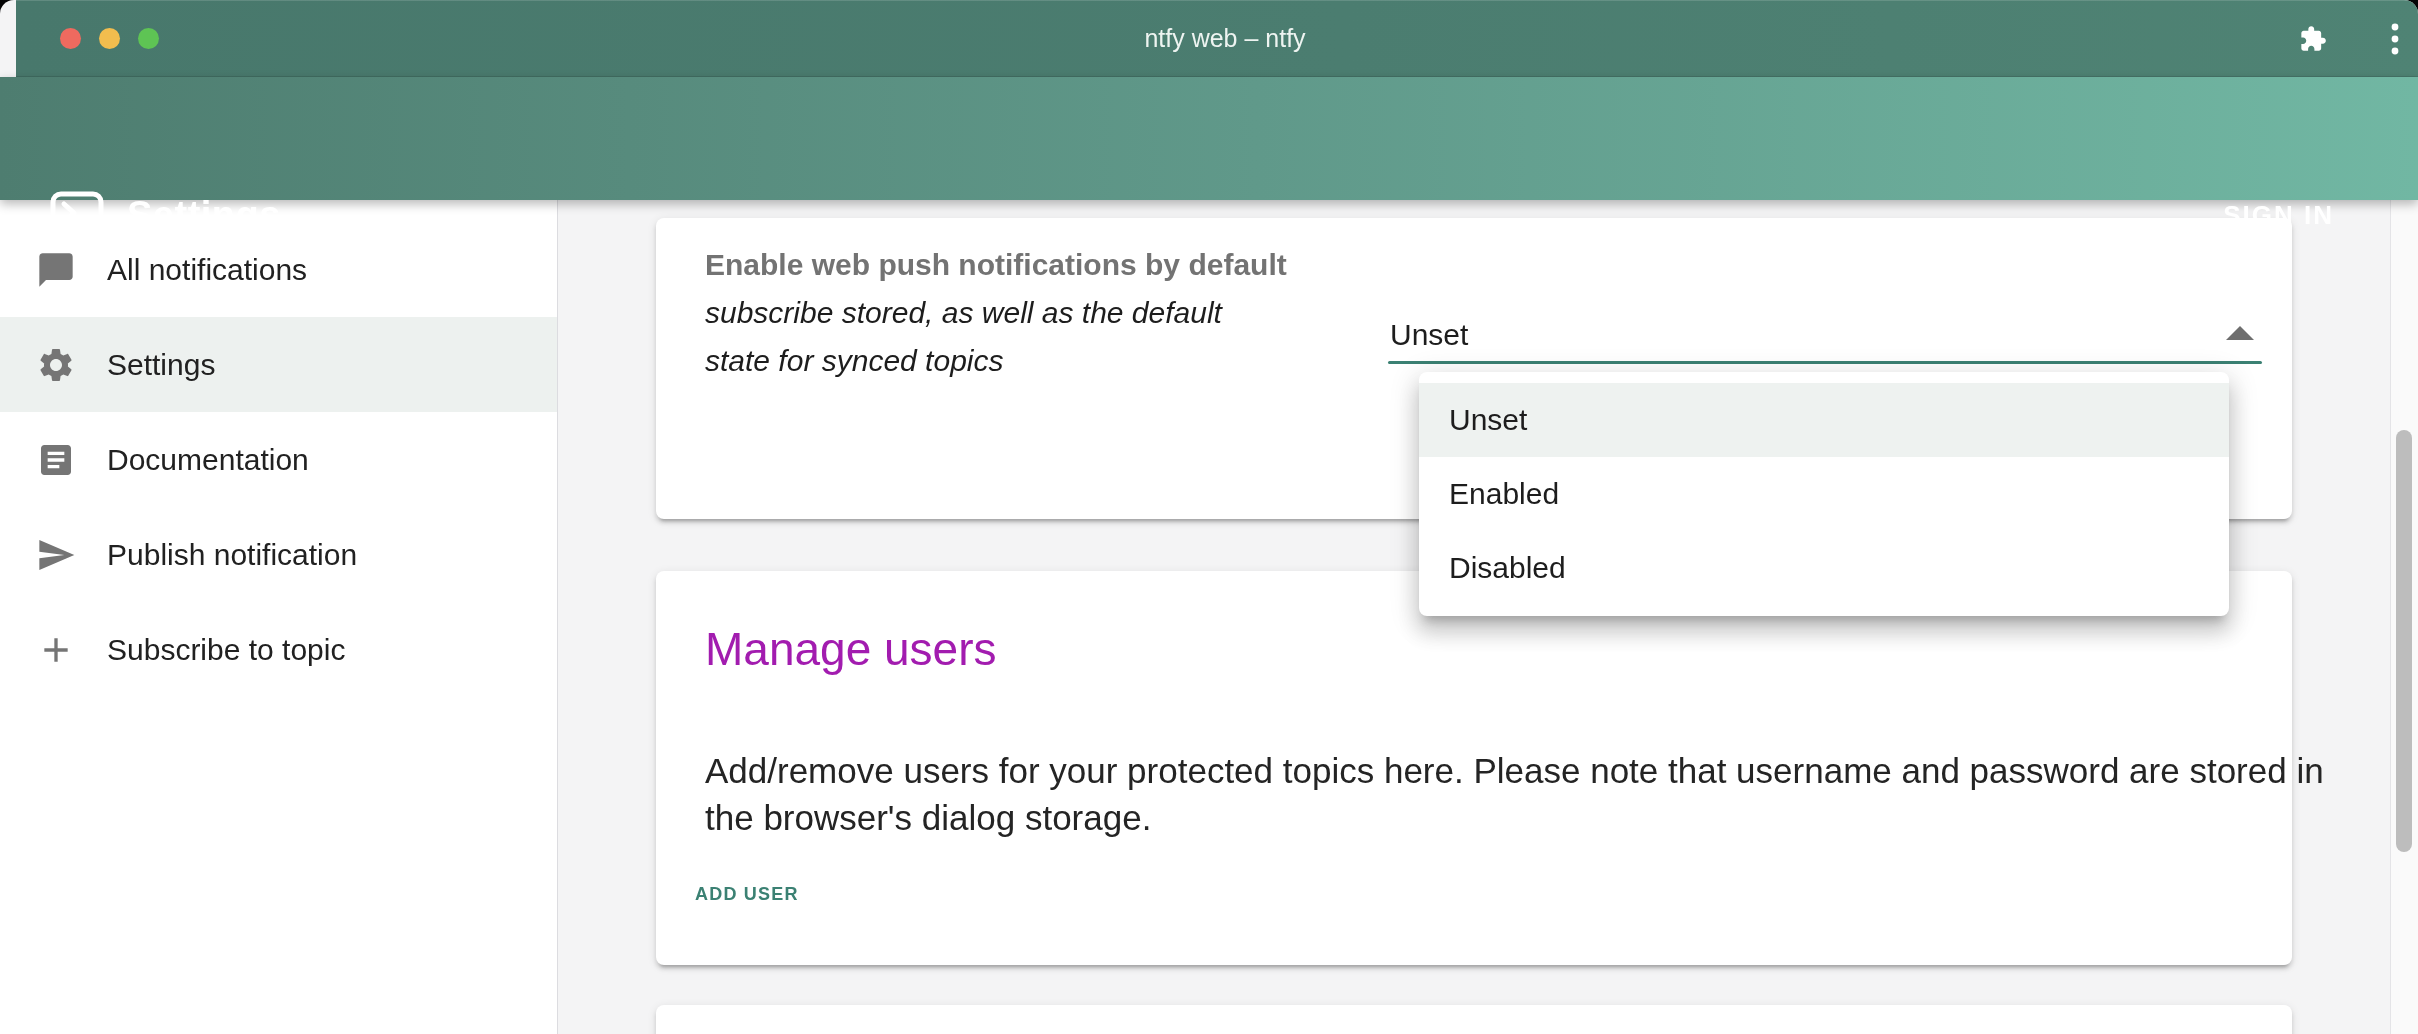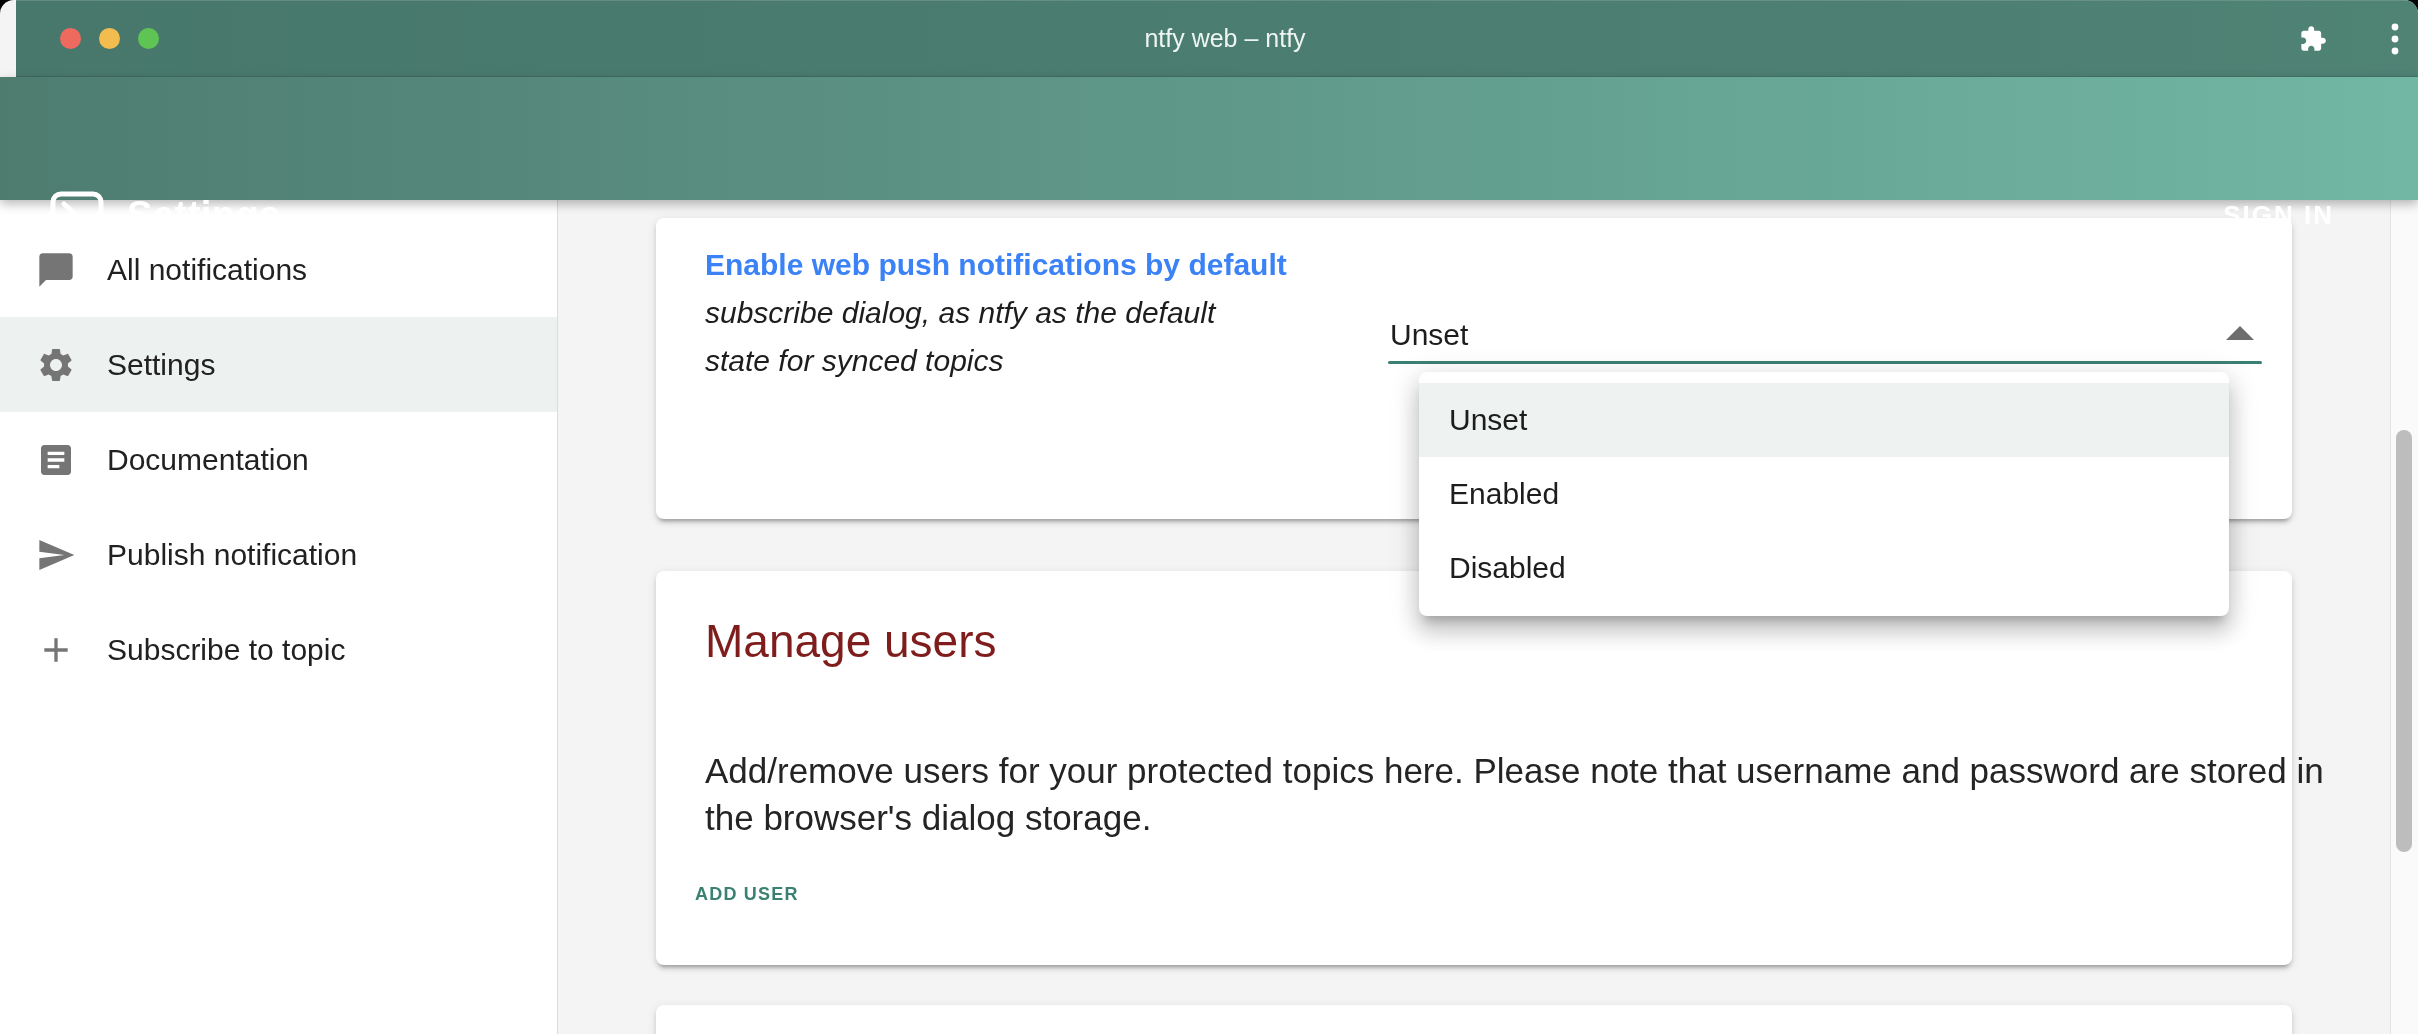--- a/index.html
+++ b/index.html
@@ -44,21 +44,21 @@
 
   
   .main{position:absolute;left:558px;top:0;right:0;bottom:0;}
   .card{position:absolute;left:98px;width:1636px;background:#fff;border-radius:8px;
         box-shadow:0 6px 3px -4px rgba(0,0,0,0.18), 0 4px 4px 0 rgba(0,0,0,0.12), 0 2px 10px 0 rgba(0,0,0,0.10);}
   .card1{top:18px;height:301px;}
   .card2{top:371px;height:394px;}
   .card3{top:805px;height:240px;}
 
   .wp-title{position:absolute;left:49px;top:23px;line-height:48px;font-size:30px;
-            font-weight:bold;color:#3b82f6;white-space:nowrap;}
+            font-weight:bold;color:#737373;white-space:nowrap;}
   .wp-desc{position:absolute;left:49px;top:71px;line-height:48px;font-size:30px;
            font-style:italic;color:#1d1d1d;white-space:nowrap;}
 
   
   .select{position:absolute;left:732px;top:90px;width:878px;height:56px;cursor:pointer;}
   .select-value{position:absolute;left:2px;top:7px;height:40px;line-height:40px;
                 font-size:30px;color:#1d1d1d;}
   .select-underline{position:absolute;left:0;top:53px;width:874px;height:3px;
                     background:#3b8173;border-radius:2px;}
   .select-arrow{position:absolute;left:838px;top:18px;width:0;height:0;
@@ -66,22 +66,22 @@
                 border-bottom:14px solid #6e6e6e;}
 
   
   .menu{position:absolute;left:861px;top:172px;width:810px;padding:11px 0;background:#fff;
         border-radius:8px;z-index:9;
         box-shadow:0 10px 10px -6px rgba(0,0,0,0.2), 0 16px 20px 2px rgba(0,0,0,0.14), 0 6px 28px 4px rgba(0,0,0,0.12);}
   .menu-item{height:74px;line-height:74px;padding-left:30px;font-size:30px;color:#1d1d1d;cursor:pointer;}
   .menu-item.selected{background:#eef2f0;}
 
   
-  .mu-title{position:absolute;left:49px;top:43px;line-height:54px;font-size:46px;
-            font-weight:normal;color:#7f1d1d;white-space:nowrap;}
+  .mu-title{position:absolute;left:49px;top:51px;line-height:54px;font-size:46px;
+            font-weight:normal;color:#a21caf;white-space:nowrap;}
   .mu-body{position:absolute;left:49px;top:176px;line-height:47px;font-size:35px;
            color:#242424;white-space:nowrap;}
   .mu-add{position:absolute;left:37px;top:305px;padding:8px 12px 8px 2px;font-size:18px;
           font-weight:bold;letter-spacing:1.2px;color:#3b8173;cursor:pointer;border-radius:6px;}
 
   
   .scroll-track{position:absolute;right:0;top:0;bottom:0;width:27px;background:#fafafa;
                 border-left:1px solid #e4e4e7;}
   .scroll-thumb{position:absolute;left:5px;top:230px;width:16px;height:422px;
                 border-radius:9px;background:#bdbdbd;cursor:grab;}
@@ -167,21 +167,21 @@
           </span>
           <span class="side-label">Subscribe to topic</span>
         </div>
       </nav>
 
       <div class="main">
 
         <section class="card card1">
           <div class="wp-title">Enable web push notifications by default</div>
           <div class="wp-desc">
-            <div>subscribe dialog, as ntfy as the default</div>
+            <div>subscribe stored, as well as the default</div>
             <div>state for synced topics</div>
           </div>
           <div class="select">
             <div class="select-value">Unset</div>
             <div class="select-arrow"></div>
             <div class="select-underline"></div>
           </div>
         </section>
 
         <div class="menu">

